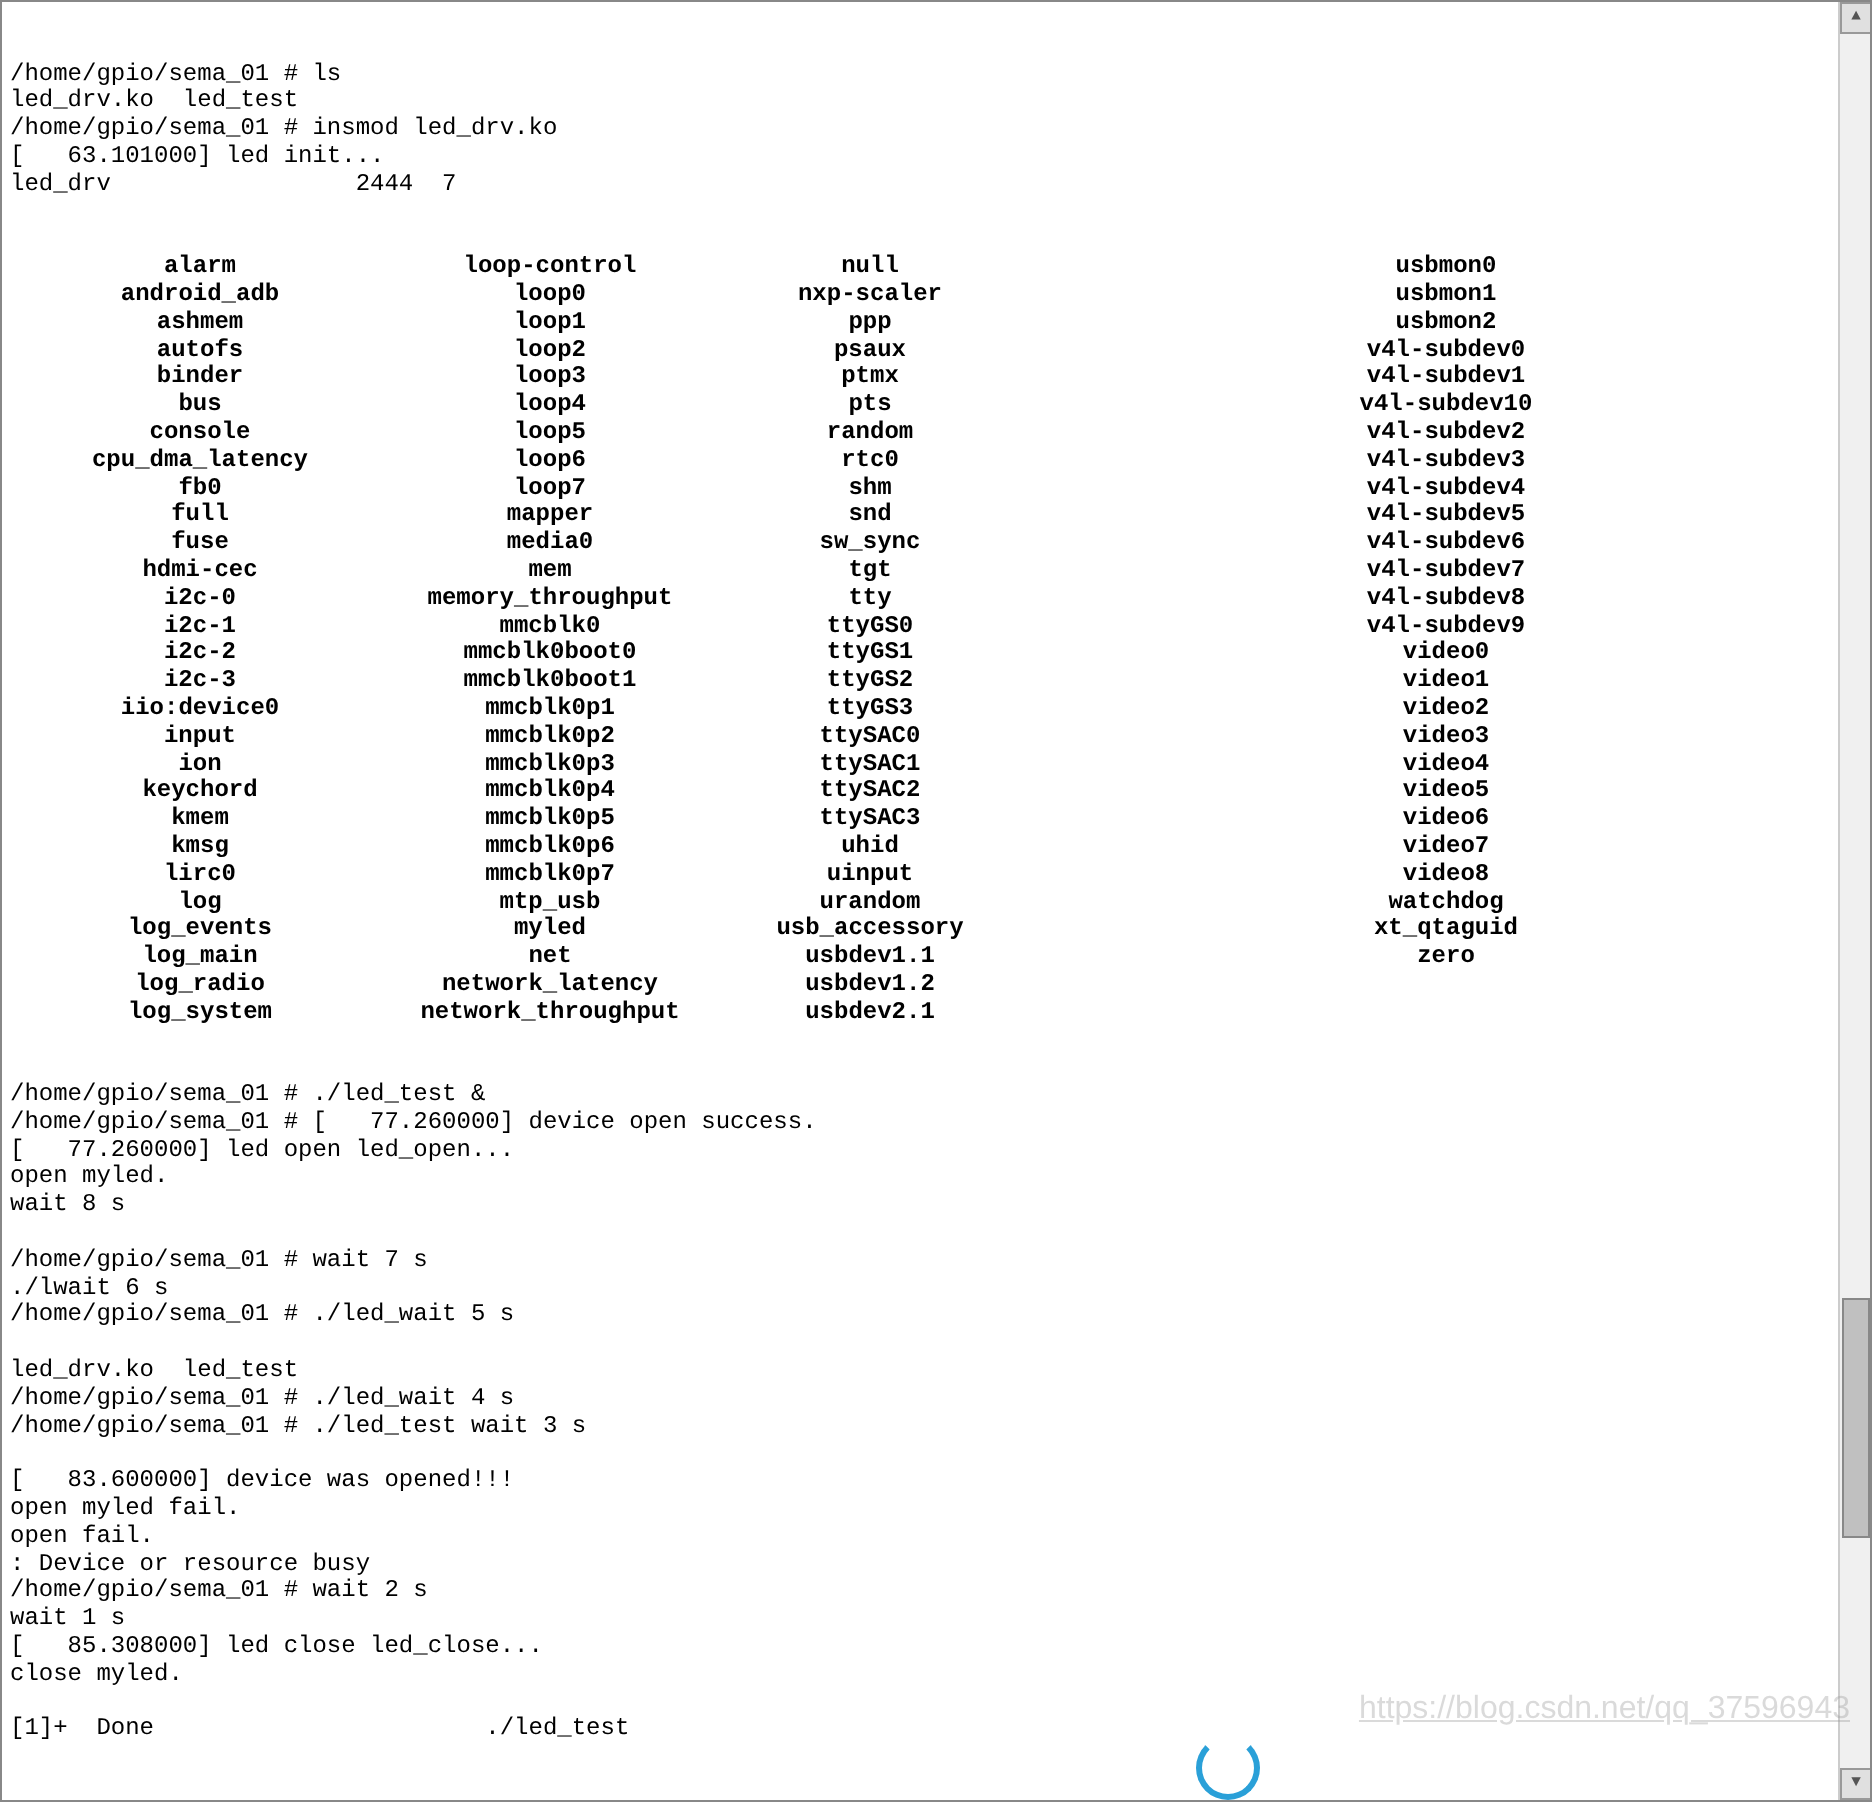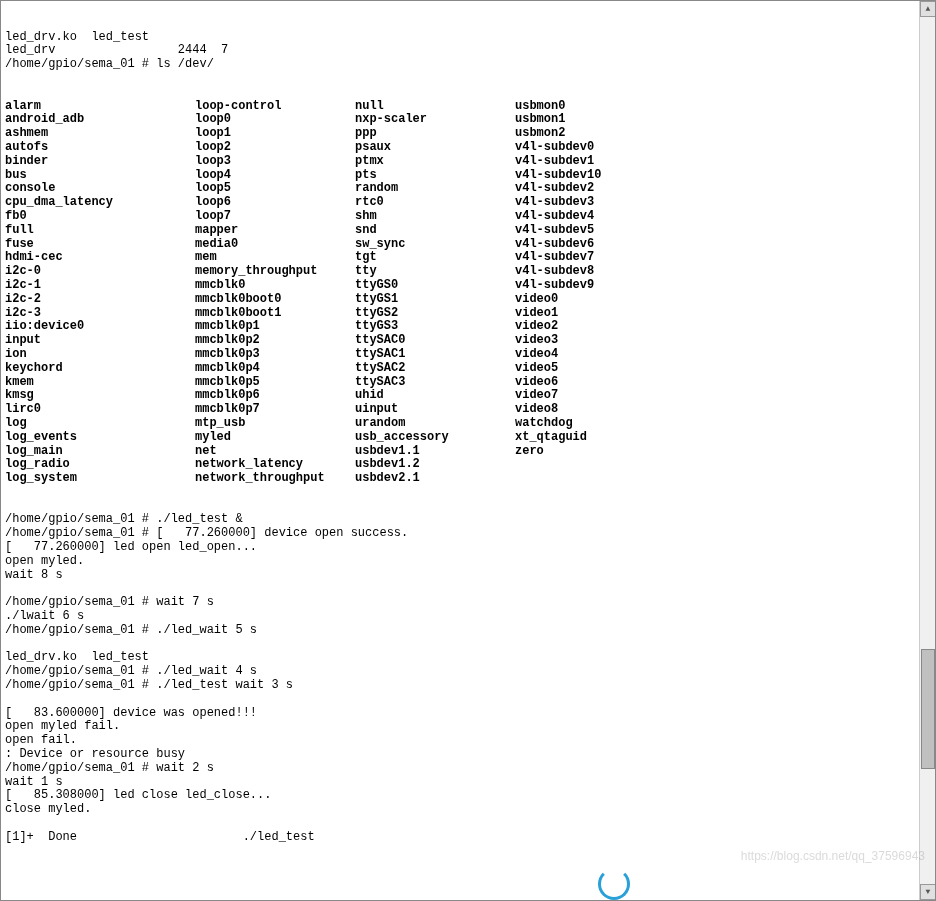--- a/index.html
+++ b/index.html
@@ -53,46 +53,48 @@
   left: 1px;
   width: 14px;
   background: #c0c0c0;
   border: 1px solid #888;
 }
 .bold { font-weight: normal; }
 .ls-grid {
   display: grid;
   grid-template-columns: 190px 160px 160px auto;
   font-weight: bold;
+  text-align: center;
 }
 .watermark {
   position: absolute;
   right: 10px;
   bottom: 36px;
   color: rgba(150,150,150,0.35);
-  font-size: 12px;
+  font-size: 16px;
   font-family: Arial, sans-serif;
+  text-decoration: underline;
 }
 .spinner {
   position: absolute;
   left: 597px;
   bottom: 0px;
   width: 32px;
   height: 32px;
   border: 3px solid #2aa0d8;
   border-top-color: transparent;
   border-radius: 50%;
 }
 </style>
 </head>
 <body>
 
 <div class="terminal-container">
   <div class="terminal">
-    <div id="before"><div>led_drv.ko  <span class="bold">led_test</span></div><div>led_drv                 2444  7</div><div>/home/gpio/sema_01 # ls /dev/</div></div>
+    <div id="before"><div>/home/gpio/sema_01 # ls</div><div>led_drv.ko  <span class="bold">led_test</span></div><div>/home/gpio/sema_01 # insmod led_drv.ko</div><div>[   63.101000] led init...</div><div>led_drv                 2444  7</div></div>
     <div id="devgrid" class="ls-grid"><div>alarm</div><div>loop-control</div><div>null</div><div>usbmon0</div><div>android_adb</div><div>loop0</div><div>nxp-scaler</div><div>usbmon1</div><div>ashmem</div><div>loop1</div><div>ppp</div><div>usbmon2</div><div>autofs</div><div>loop2</div><div>psaux</div><div>v4l-subdev0</div><div>binder</div><div>loop3</div><div>ptmx</div><div>v4l-subdev1</div><div>bus</div><div>loop4</div><div>pts</div><div>v4l-subdev10</div><div>console</div><div>loop5</div><div>random</div><div>v4l-subdev2</div><div>cpu_dma_latency</div><div>loop6</div><div>rtc0</div><div>v4l-subdev3</div><div>fb0</div><div>loop7</div><div>shm</div><div>v4l-subdev4</div><div>full</div><div>mapper</div><div>snd</div><div>v4l-subdev5</div><div>fuse</div><div>media0</div><div>sw_sync</div><div>v4l-subdev6</div><div>hdmi-cec</div><div>mem</div><div>tgt</div><div>v4l-subdev7</div><div>i2c-0</div><div>memory_throughput</div><div>tty</div><div>v4l-subdev8</div><div>i2c-1</div><div>mmcblk0</div><div>ttyGS0</div><div>v4l-subdev9</div><div>i2c-2</div><div>mmcblk0boot0</div><div>ttyGS1</div><div>video0</div><div>i2c-3</div><div>mmcblk0boot1</div><div>ttyGS2</div><div>video1</div><div>iio:device0</div><div>mmcblk0p1</div><div>ttyGS3</div><div>video2</div><div>input</div><div>mmcblk0p2</div><div>ttySAC0</div><div>video3</div><div>ion</div><div>mmcblk0p3</div><div>ttySAC1</div><div>video4</div><div>keychord</div><div>mmcblk0p4</div><div>ttySAC2</div><div>video5</div><div>kmem</div><div>mmcblk0p5</div><div>ttySAC3</div><div>video6</div><div>kmsg</div><div>mmcblk0p6</div><div>uhid</div><div>video7</div><div>lirc0</div><div>mmcblk0p7</div><div>uinput</div><div>video8</div><div>log</div><div>mtp_usb</div><div>urandom</div><div>watchdog</div><div>log_events</div><div>myled</div><div>usb_accessory</div><div>xt_qtaguid</div><div>log_main</div><div>net</div><div>usbdev1.1</div><div>zero</div><div>log_radio</div><div>network_latency</div><div>usbdev1.2</div><div></div><div>log_system</div><div>network_throughput</div><div>usbdev2.1</div><div></div></div>
     <div id="after"><div>/home/gpio/sema_01 # ./led_test &amp;</div><div>/home/gpio/sema_01 # [   77.260000] device open success.</div><div>[   77.260000] led open led_open...</div><div>open myled.</div><div>wait 8 s</div><div>&nbsp;</div><div>/home/gpio/sema_01 # wait 7 s</div><div>./lwait 6 s</div><div>/home/gpio/sema_01 # ./led_wait 5 s</div><div>&nbsp;</div><div>led_drv.ko  led_test</div><div>/home/gpio/sema_01 # ./led_wait 4 s</div><div>/home/gpio/sema_01 # ./led_test wait 3 s</div><div>&nbsp;</div><div>[   83.600000] device was opened!!!</div><div>open myled fail.</div><div>open fail.</div><div>: Device or resource busy</div><div>/home/gpio/sema_01 # wait 2 s</div><div>wait 1 s</div><div>[   85.308000] led close led_close...</div><div>close myled.</div><div>&nbsp;</div><div>[1]+  Done                       ./led_test</div></div>
   </div>
 
   <div class="scrollbar">
     <div class="scroll-arrow up">▲</div>
     <div class="scroll-thumb" id="thumb" style="top: 648px; height: 120px;"></div>
     <div class="scroll-arrow down">▼</div>
   </div>
 

